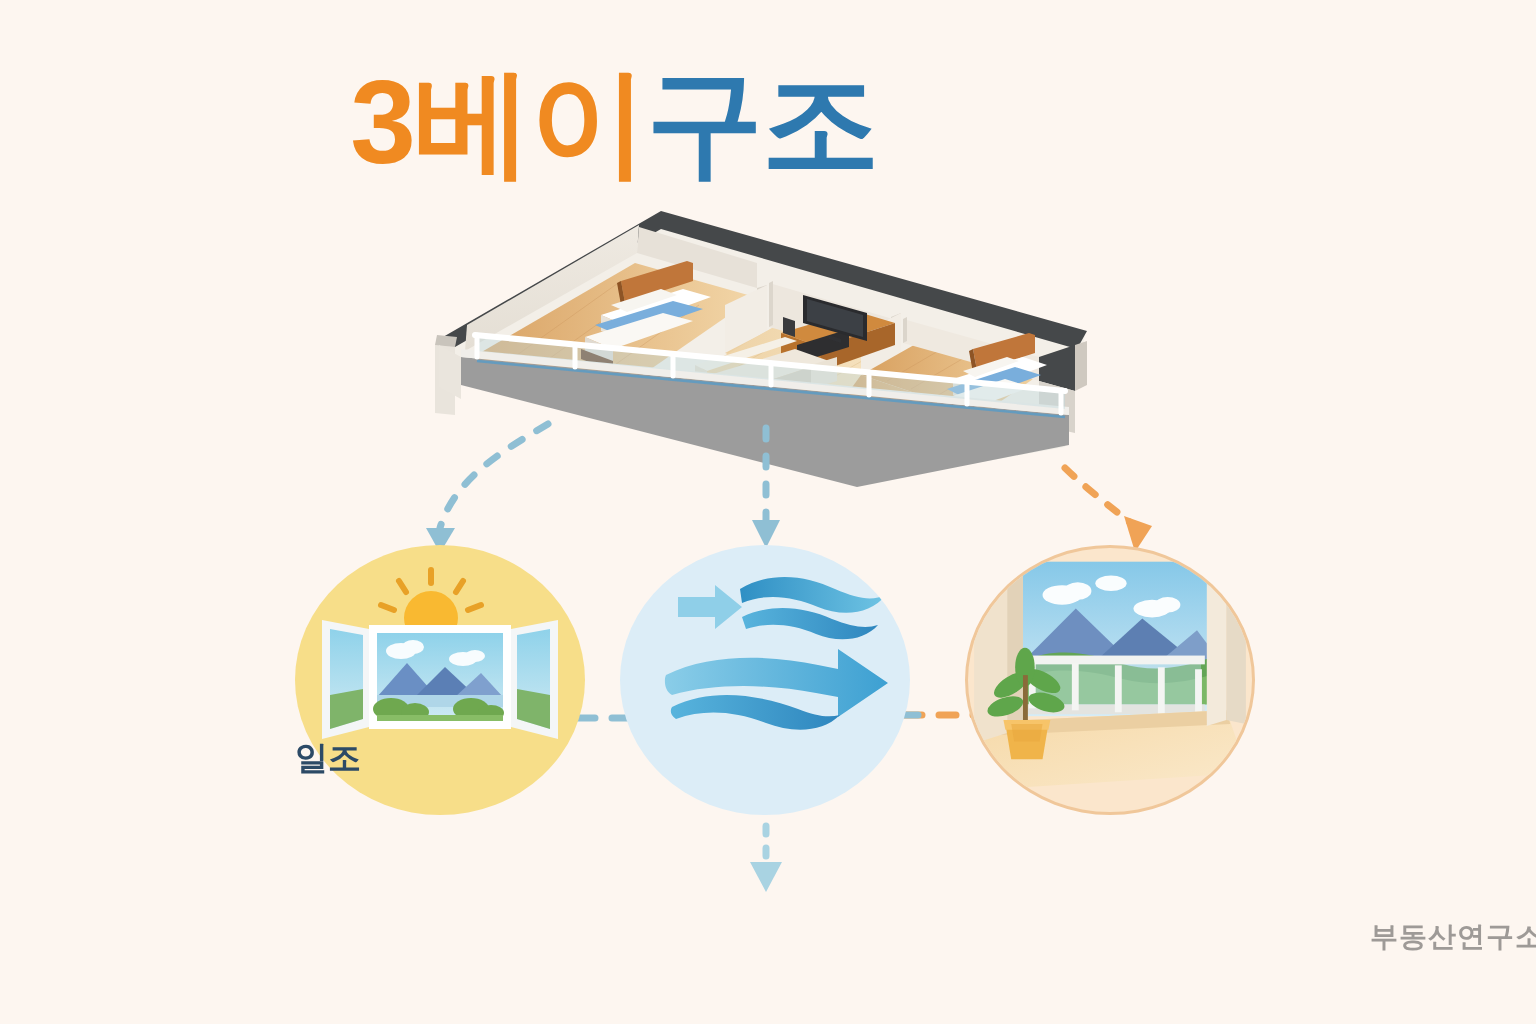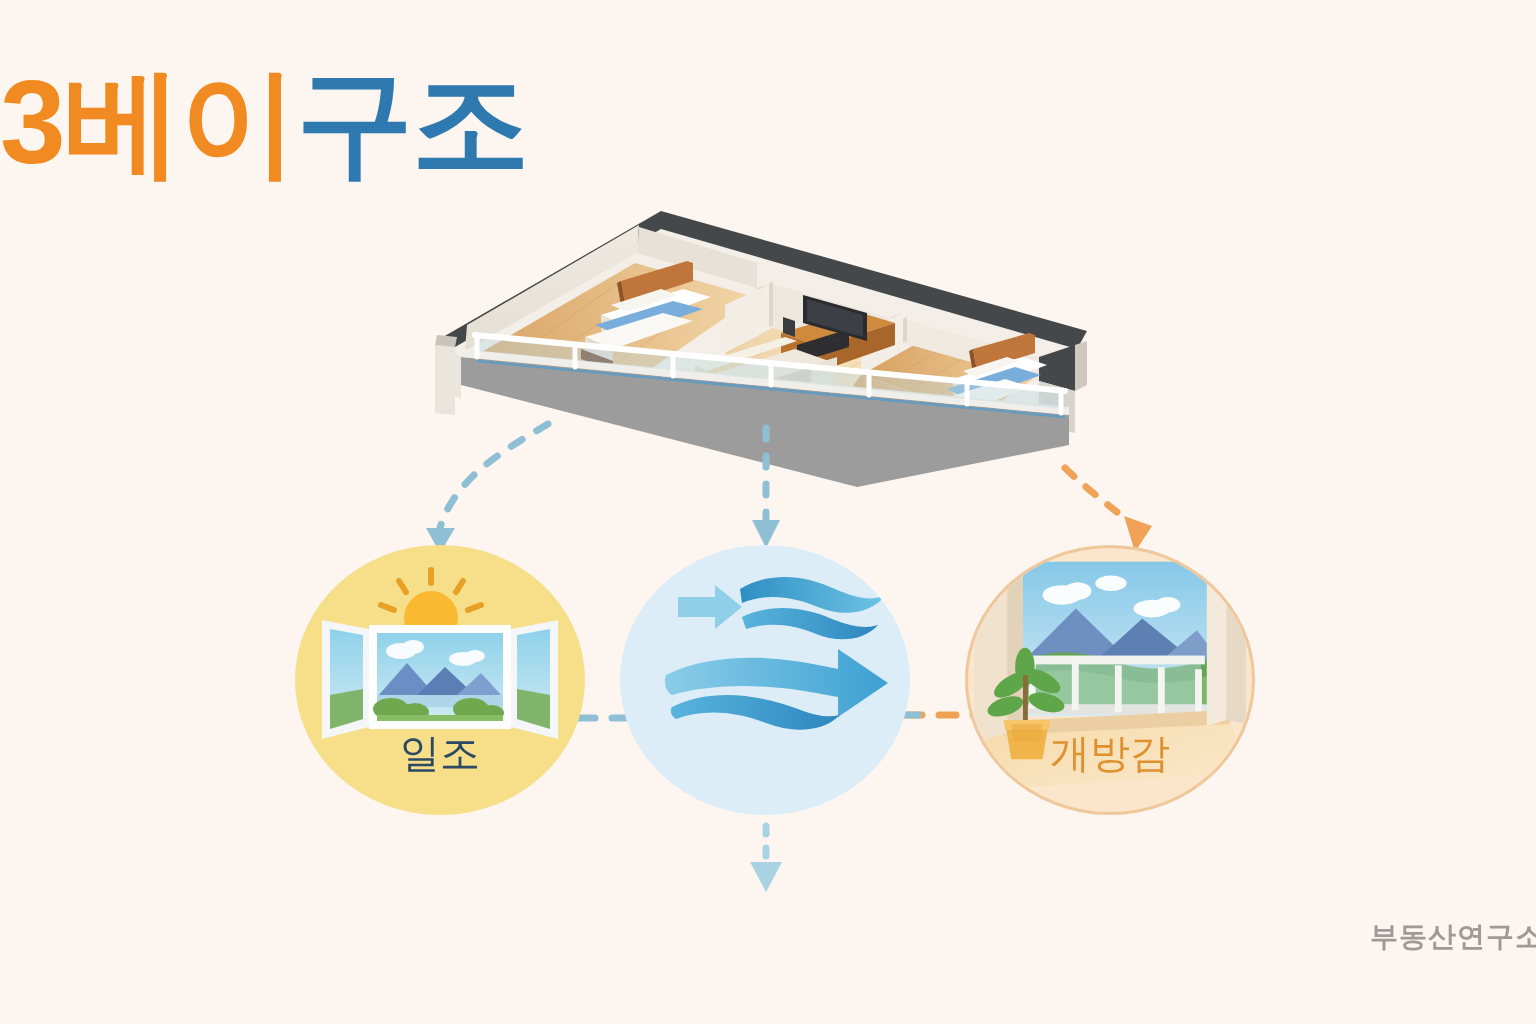--- a/index.html
+++ b/index.html
@@ -7,20 +7,21 @@
     width: 1536px; height: 1024px;
     background: #FDF6F0;
     font-family: "Liberation Sans", "DejaVu Sans", sans-serif;
     overflow: hidden;
   }
   #stage { position: relative; width: 1536px; height: 1024px; }
 
   
   #title {
     position: absolute; top: 44px; left: 0; width: 1228px;
+    text-align: center;
     font-size: 118px; font-weight: 700;
     letter-spacing: -2px;
     white-space: nowrap;
   }
   #title .t-orange { color: #F08A21; }
   #title .t-blue   { color: #2E79AF; }
 
   
   #floorplan {
     position: absolute; left: 425px; top: 185px;
@@ -43,22 +44,22 @@
     position: absolute;
     width: 290px; height: 270px;
   }
   .feature .disc {
     position: absolute; inset: 0;
     border-radius: 50%;
     overflow: hidden;
   }
   .feature .cap {
     position: absolute; left: 0; right: 0; bottom: 34px;
-    text-align: center;
-    font-size: 40px; font-weight: 400;
+    text-align: left;
+    font-size: 33px; font-weight: 700;
     letter-spacing: 0px;
     z-index: 5;
   }
   #feat-sun   { left: 295px; top: 545px; }
   #feat-vent  { left: 620px; top: 545px; }
   #feat-open  { left: 965px; top: 545px; }
 
   #feat-sun  .disc { background: #F7DE89; }
   #feat-vent .disc { background: #DCEDF7; }
   #feat-open .disc { background: #FBE6CC; border: 3px solid #F0C79A; }
@@ -417,18 +418,17 @@
             <ellipse cx="80" cy="158" rx="19" ry="9" transform="rotate(16 80 158)"></ellipse>
             <ellipse cx="58" cy="122" rx="10" ry="20"></ellipse>
           </g>
           <rect x="56" y="130" width="5" height="54" fill="#8A6B3A"></rect>
           <polygon points="38,180 82,180 76,216 44,216" fill="#F0B44A"></polygon>
           <polygon points="36,176 84,176 82,186 38,186" fill="#F7C469"></polygon>
           <polygon points="44,180 76,180 73,198 47,198" fill="#E8A63C" opacity=".5"></polygon>
         </g>
       </svg>
     </div>
-    <div class="cap">개방감</div>
   </div>
 
   <div id="footer">부동산연구소</div>
 
 </div>
 
 </body></html>

